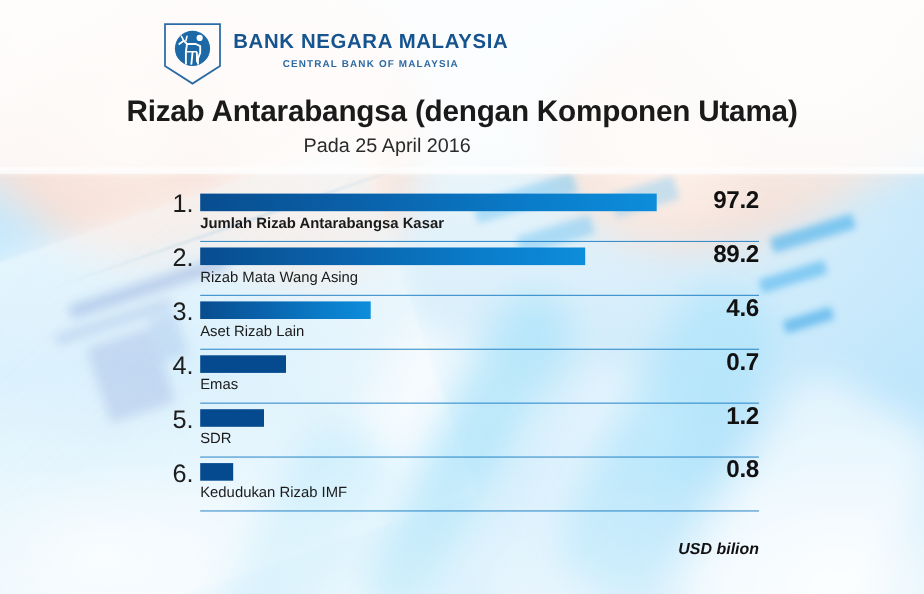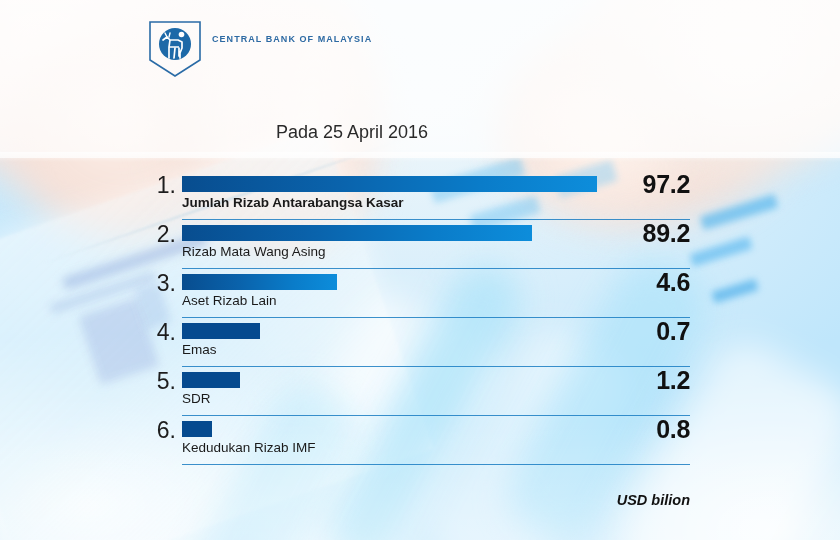--- a/index.html
+++ b/index.html
@@ -148,21 +148,21 @@
     background: linear-gradient(90deg, #084d8f 0%, #0a63ac 38%, #0a7cc9 72%, #0d8ddb 100%);
   }
   .bar.solid { background: #054a8f; }
   .label {
     position: absolute; left: 182px; top: 25px;
     font-size: 13.5px; color: #1a1a1a; line-height: 1;
   }
   .label.bold { font-weight: bold; }
   .value {
     position: absolute; right: 150px; top: -2px;
-    font-size: 25px; font-weight: bold; color: #111;
+    font-size: 22px; font-weight: bold; color: #111;
     line-height: 1.2; letter-spacing: -.3px;
   }
   .sep {
     position: absolute; left: 182px; right: 150px; bottom: 0;
     height: 1px; background: #1a7cc2; opacity: .85;
   }
 
   .unit {
     position: absolute; right: 150px; top: 492px;
     font-size: 14.5px; font-weight: bold; font-style: italic; color: #111; text-align: right;
@@ -215,24 +215,26 @@
     <div class="logo-row">
       <svg class="shield" viewBox="0 0 54 58">
         <path d="M2 2 H52 V40 L27 56 L2 40 Z" fill="none" stroke="#2a6ba6" stroke-width="1.6"></path>
         <circle cx="27" cy="24" r="16" fill="#1d69a8"></circle>
         <circle cx="33.5" cy="14.5" r="2.8" fill="#ffffff"></circle>
         <path d="M15 20 L19 17 L22 20 L30 20 L34 22 L34 28 L32 33 L32 38 M22 20 L21 27 L21 38 M27 28 L26 38 M31 28 L31 36" fill="none" stroke="#ffffff" stroke-width="1.7" stroke-linejoin="round" stroke-linecap="round"></path>
         <path d="M19 17 L17 13 M21 17 L22 13" fill="none" stroke="#ffffff" stroke-width="1.4" stroke-linecap="round"></path>
         <path d="M21 27 L31 27" fill="none" stroke="#ffffff" stroke-width="1.5"></path>
       </svg>
       <div class="logo-text">
+        <div class="logo-title">BANK NEGARA MALAYSIA</div>
         <div class="logo-sub">CENTRAL BANK OF MALAYSIA</div>
       </div>
     </div>
 
+    <div class="headline">Rizab Antarabangsa (dengan Komponen Utama)</div>
     <div class="subhead">Pada 25 April 2016</div>
 
     <div class="rows">
 
       <div class="row">
         <div class="rank">1.</div>
         <div class="bar" style="width:415px"></div>
         <div class="label bold">Jumlah Rizab Antarabangsa Kasar</div>
         <div class="value">97.2</div>
         <div class="sep"></div>

